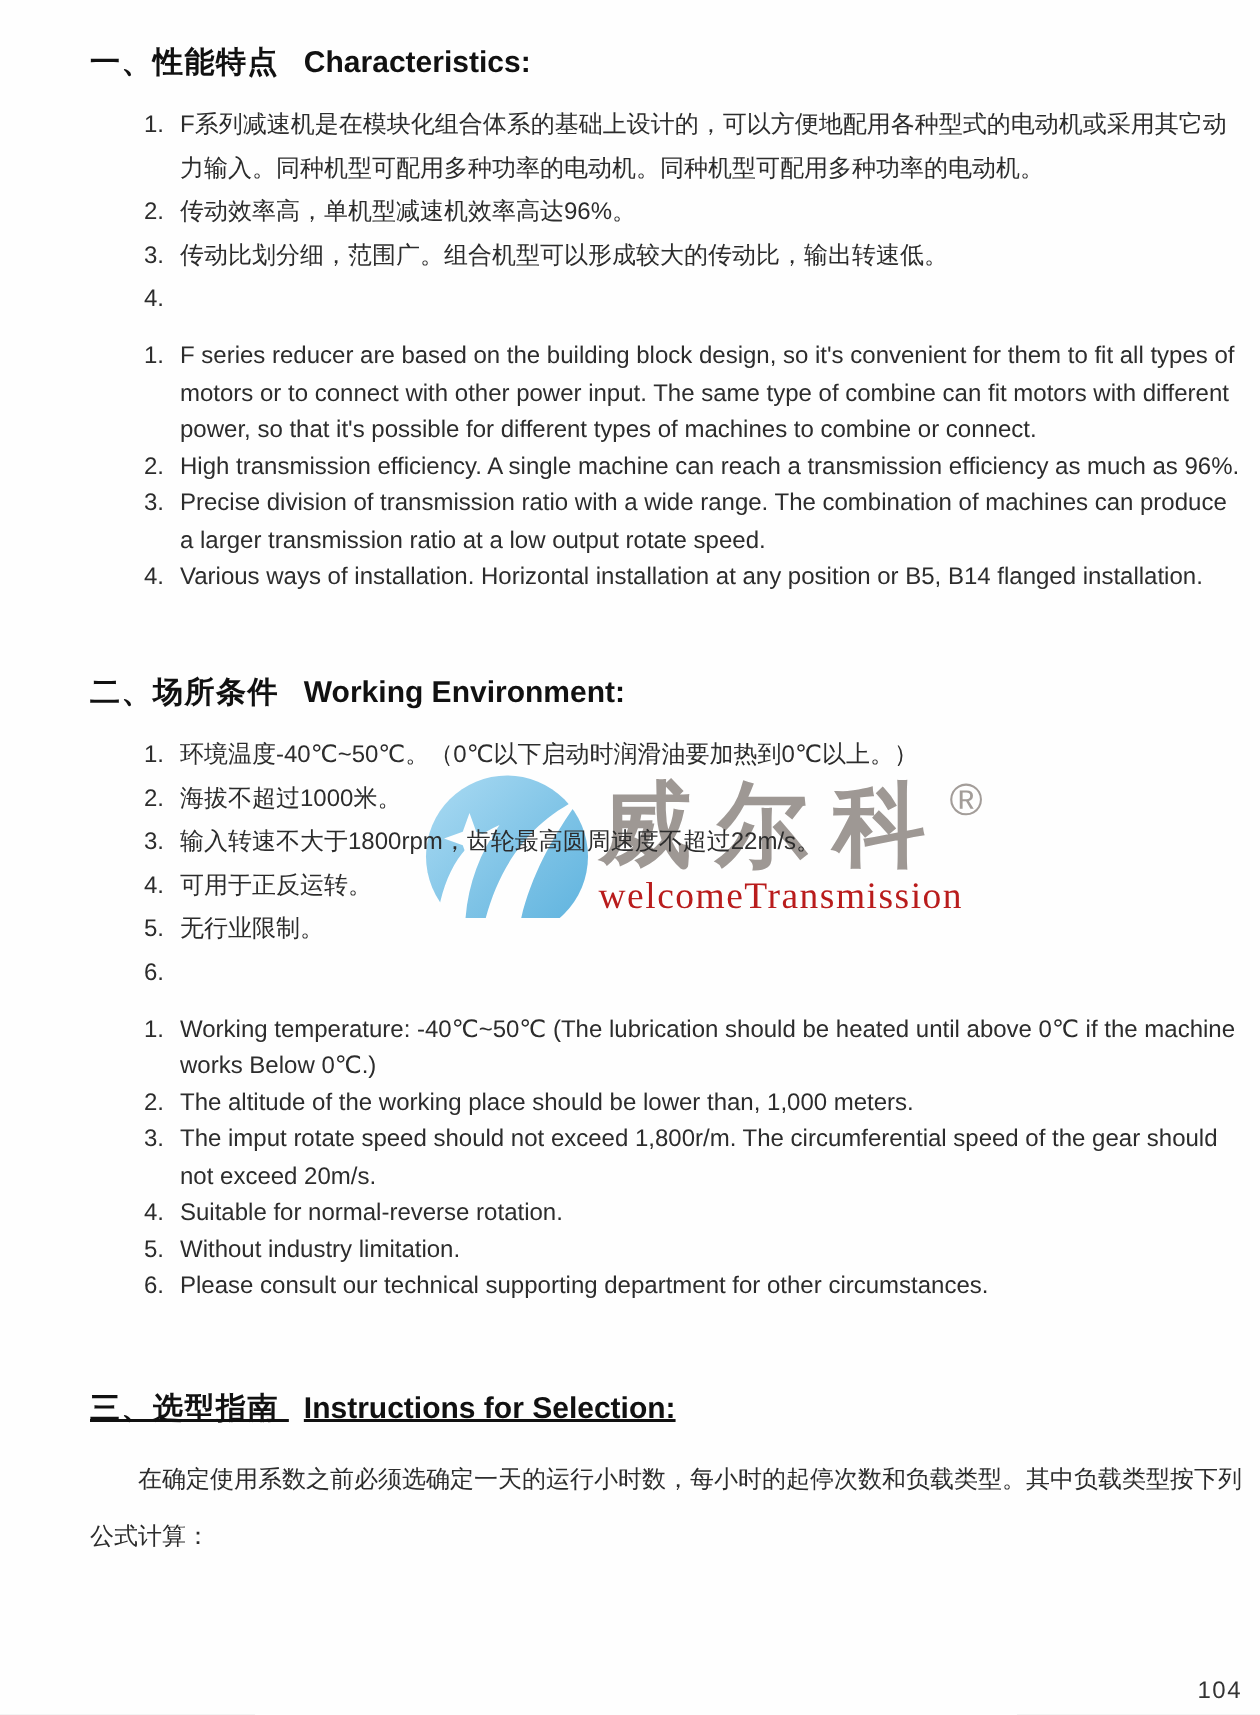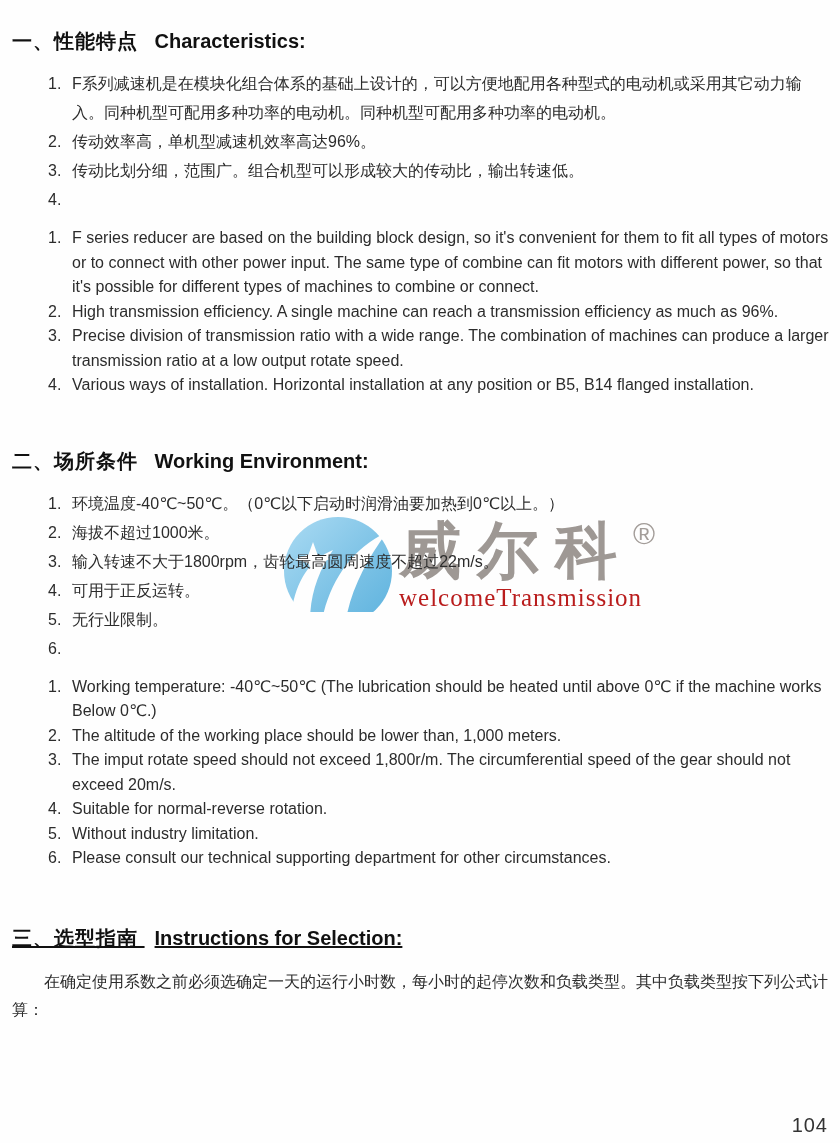--- a/index.html
+++ b/index.html
@@ -5,39 +5,39 @@
   html,body{margin:0;padding:0;background:#e9e9e9;}
   .page{
     position:relative;
     width:840px;height:1143px;
     margin:0 auto;
     background:#fefefe;
     font-family:"Liberation Sans","DejaVu Sans",sans-serif;
     color:#2c2c2c;
     overflow:hidden;
   }
-  .content{position:relative;z-index:2;padding:0 10px 0 12px;}
+  .content{position:relative;z-index:2;padding:0 10px 0 12px;margin-left:48px;}
   h2.sec-heading{
     margin:0;padding:0;
     font-size:20px;font-weight:bold;color:#111;
     letter-spacing:1px;
   }
   h2.sec-heading .h-en{margin-left:10px;letter-spacing:0;}
   .sec-characteristics h2{padding-top:28px;}
   .sec-working h2{padding-top:50px;}
   .sec-selection h2{padding-top:54px;text-decoration:underline;}
   .list{margin:0;padding:14px 0 0 36px;}
   .list .li{display:flex;}
   .list .num{flex:none;width:24px;}
   .cn-list{font-size:16px;line-height:29px;}
   .en-list{font-size:16px;line-height:24.5px;padding-top:12px;}
   .para{
     margin:0;font-size:16px;text-indent:2em;
   }
-  .para.cn{line-height:28px;padding-top:16px;}
+  .para.cn{line-height:38px;padding-top:16px;}
   .para.en{line-height:25px;padding-top:13px;}
   
   .watermark{
     position:absolute;left:283px;top:503px;z-index:1;
     display:flex;align-items:flex-end;
   }
   .wm-emblem{flex:none;width:110px;height:96px;overflow:hidden;}
   .wm-textblock{margin-left:6px;}
   .wm-cn-row{
     font-size:62px;font-weight:bold;line-height:62px;
@@ -52,21 +52,21 @@
     vertical-align:28px;letter-spacing:0;
     color:#a39d99;
   }
   .wm-en{
     font-family:"Liberation Serif","DejaVu Serif",serif;
     font-size:25px;color:#b91c1c;letter-spacing:1px;
     margin-top:2px;white-space:nowrap;
   }
   .page-number{
     position:absolute;right:12px;bottom:6px;z-index:2;
-    font-size:20px;color:#333;letter-spacing:1px;
+    font-size:16px;color:#333;letter-spacing:1px;
   }
 </style>
 </head>
 <body>
 
 <div class="page">
 
   <div class="watermark">
     <span class="wm-emblem">
       <svg width="110" height="110" viewBox="0 0 110 110" aria-hidden="true">

